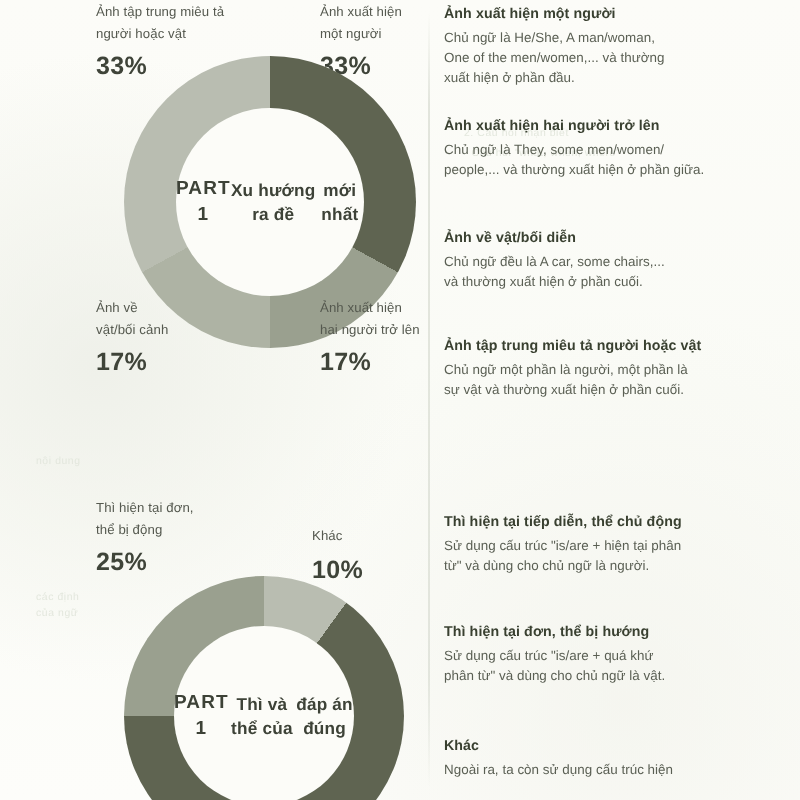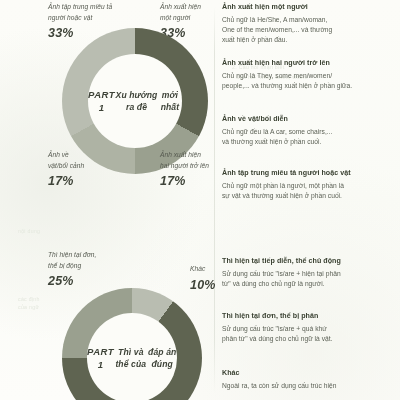--- a/index.html
+++ b/index.html
@@ -28,21 +28,21 @@
     pointer-events:none;
     user-select:none;
   }
   .divider {
     position:absolute;
     left:214px; top:6px;
     width:1px; height:388px;
     background:linear-gradient(180deg,rgba(214,218,206,0) 0%,rgba(205,210,196,.55) 12%,rgba(205,210,196,.5) 86%,rgba(214,218,206,0) 100%);
   }
   
-  .left-col { position:absolute; left:0; top:0; width:214px; height:296px;font-style:italic; }
+  .left-col { position:absolute; left:0; top:0; width:214px; height:296px; }
   .callout {
     position:absolute;
     width:96px;
     color:#4e5348;
   }
   .callout .c-line {
     font-size:6.6px;
     line-height:10.5px;
     letter-spacing:.05px;
     color:#55594e;
@@ -143,21 +143,21 @@
       <div class="c-line">hai người trở lên</div>
       <div class="c-pct">17%</div>
     </div>
 
     <div class="callout" style="left:48px; top:250px;">
       <div class="c-line">Thì hiện tại đơn,</div>
       <div class="c-line">thể bị động</div>
       <div class="c-pct">25%</div>
     </div>
 
-    <div class="callout" style="left:156px; top:264px;margin-left:34px;">
+    <div class="callout" style="left:156px; top:264px;">
       <div class="c-line">Khác</div>
       <div class="c-pct">10%</div>
     </div>
 
     <div class="donut-wrap" style="left:62px; top:288px; width:140px; height:140px;">
       <div class="donut" style="background:conic-gradient(
               #b9bdb0 0deg 36deg,
               #5f6450 36deg 270deg,
               #9aa08e 270deg 360deg);">
         <div class="hole" style="left:25px; top:25px; width:90px; height:90px;">
@@ -197,21 +197,21 @@
       <p>sự vật và thường xuất hiện ở phần cuối.</p>
     </div>
 
     <div class="note" style="top:256px;">
       <h4>Thì hiện tại tiếp diễn, thể chủ động</h4>
       <p>Sử dụng cấu trúc "is/are + hiện tại phân</p>
       <p>từ" và dùng cho chủ ngữ là người.</p>
     </div>
 
     <div class="note" style="top:311px;">
-      <h4>Thì hiện tại đơn, thể bị phân</h4>
+      <h4>Thì hiện tại đơn, thể bị hướng</h4>
       <p>Sử dụng cấu trúc "is/are + quá khứ</p>
       <p>phân từ" và dùng cho chủ ngữ là vật.</p>
     </div>
 
     <div class="note" style="top:368px;">
       <h4>Khác</h4>
       <p class="clip">Ngoài ra, ta còn sử dụng cấu trúc hiện</p>
     </div>
 
   </div>

